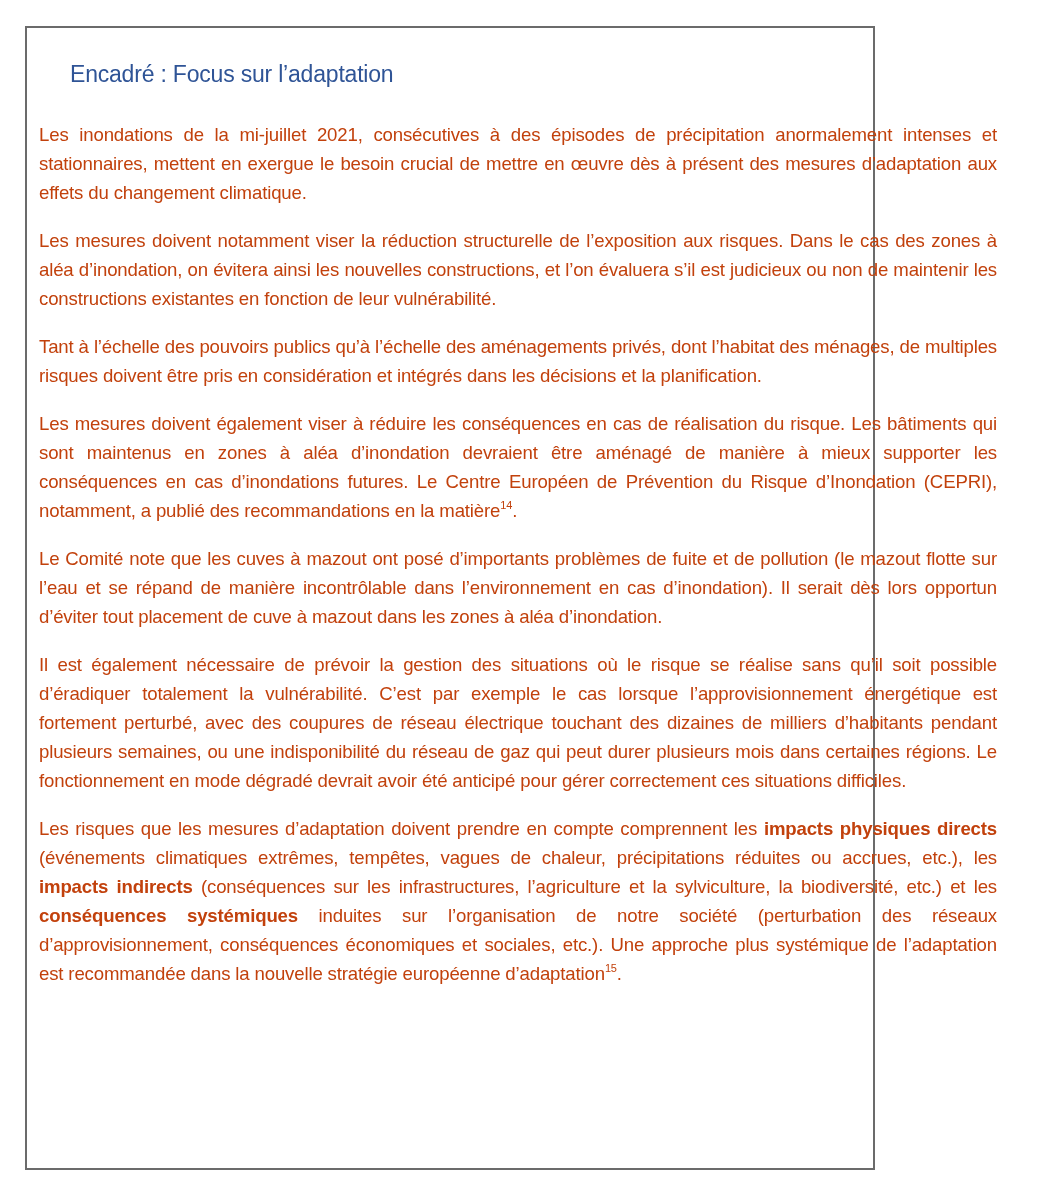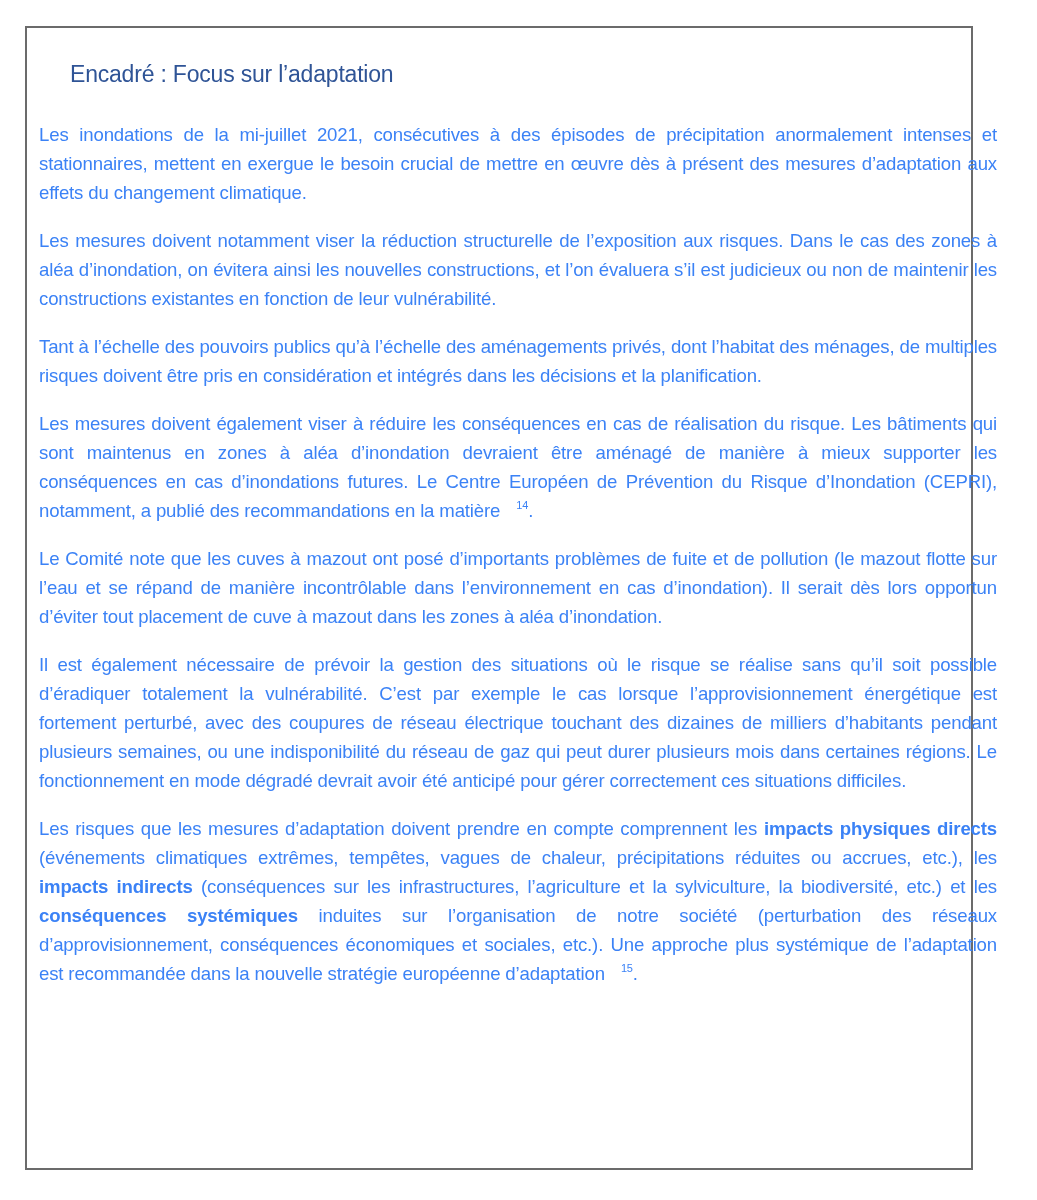--- a/index.html
+++ b/index.html
@@ -12,21 +12,21 @@
       height: 1200px;
       position: relative;
       overflow: hidden;
       font-family: "Liberation Sans", "DejaVu Sans", sans-serif;
       color: #111111;
     }
     .encadre {
       position: absolute;
       left: 25px;
       top: 26px;
-      width: 948px;
+      width: 850px;
       height: 1144px;
       border: 2px solid #6b6b6b;
       box-sizing: border-box;
       background: #ffffff;
     }
     .encadre-title {
       position: absolute;
       left: 43px;
       top: 33px;
       margin: 0;
@@ -41,32 +41,31 @@
       left: 12px;
       top: 92px;
       width: 958px;
     }
     .para {
       margin: 0 0 19px 0;
       font-size: 18.6px;
       line-height: 29px;
       text-align: justify;
       letter-spacing: -0.15px;
-      color: #3b82f6;
+      color: #c2410c;
     }
     .para b {
       font-weight: bold;
     }
     .para sup {
       font-size: 11px;
       line-height: 0;
       vertical-align: 0;
       position: relative;
       top: -8px;
-      margin-left: 16px;
     }
   </style>
 </head>
 <body>
 
 <div class="encadre">
   <h2 class="encadre-title">Encadré : Focus sur l’adaptation</h2>
 
   <div class="encadre-body">
     <p class="para">Les inondations de la mi-juillet 2021, consécutives à des épisodes de précipitation anormalement intenses et stationnaires, mettent en exergue le besoin crucial de mettre en œuvre dès à présent des mesures d’adaptation aux effets du changement climatique.</p>

